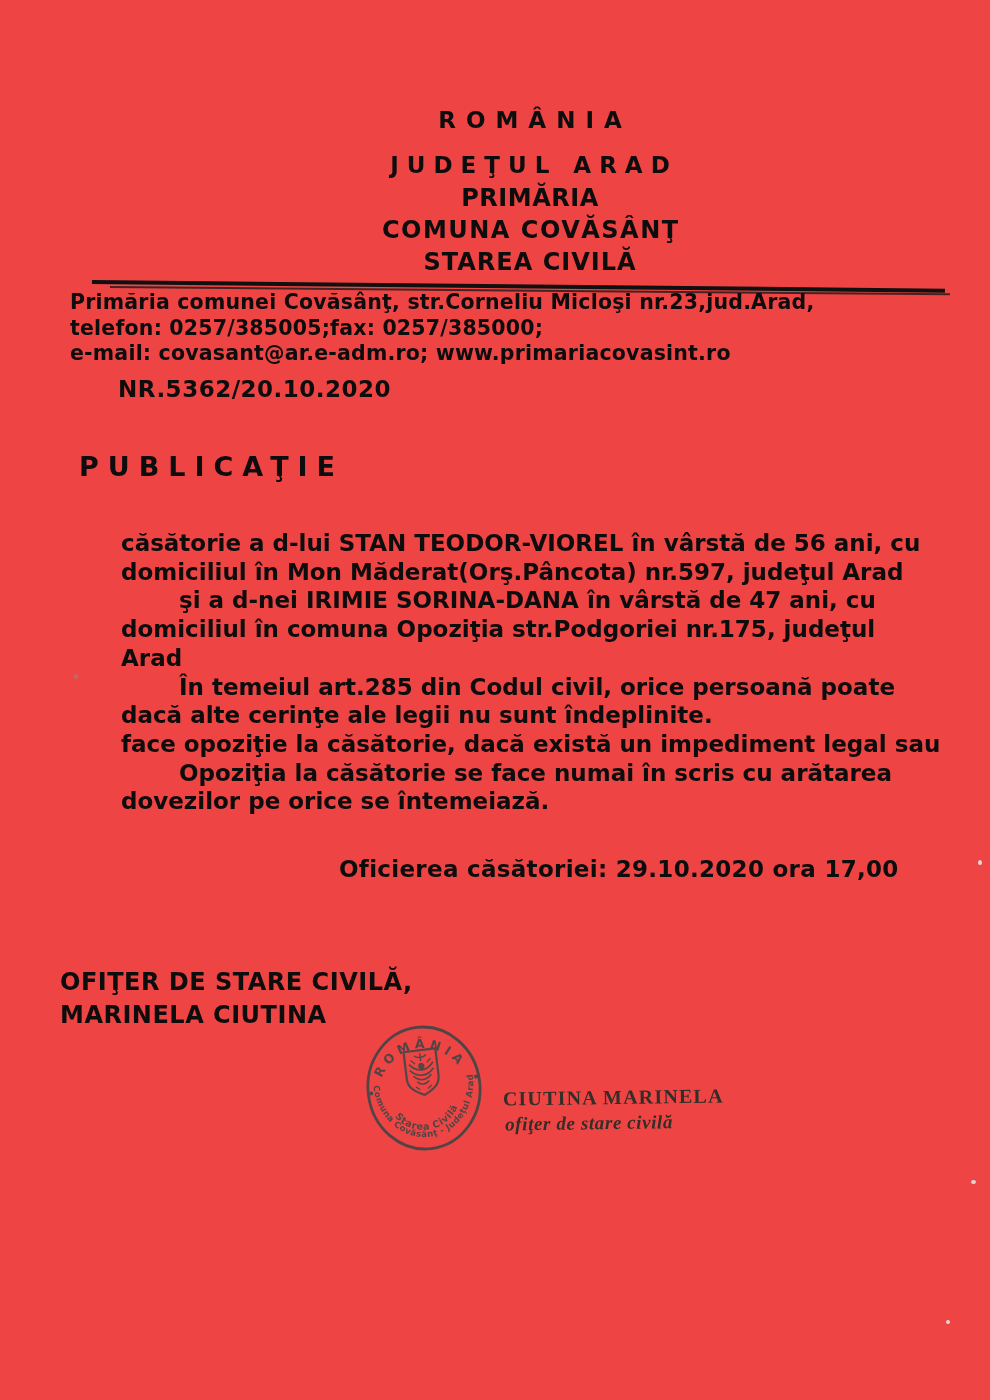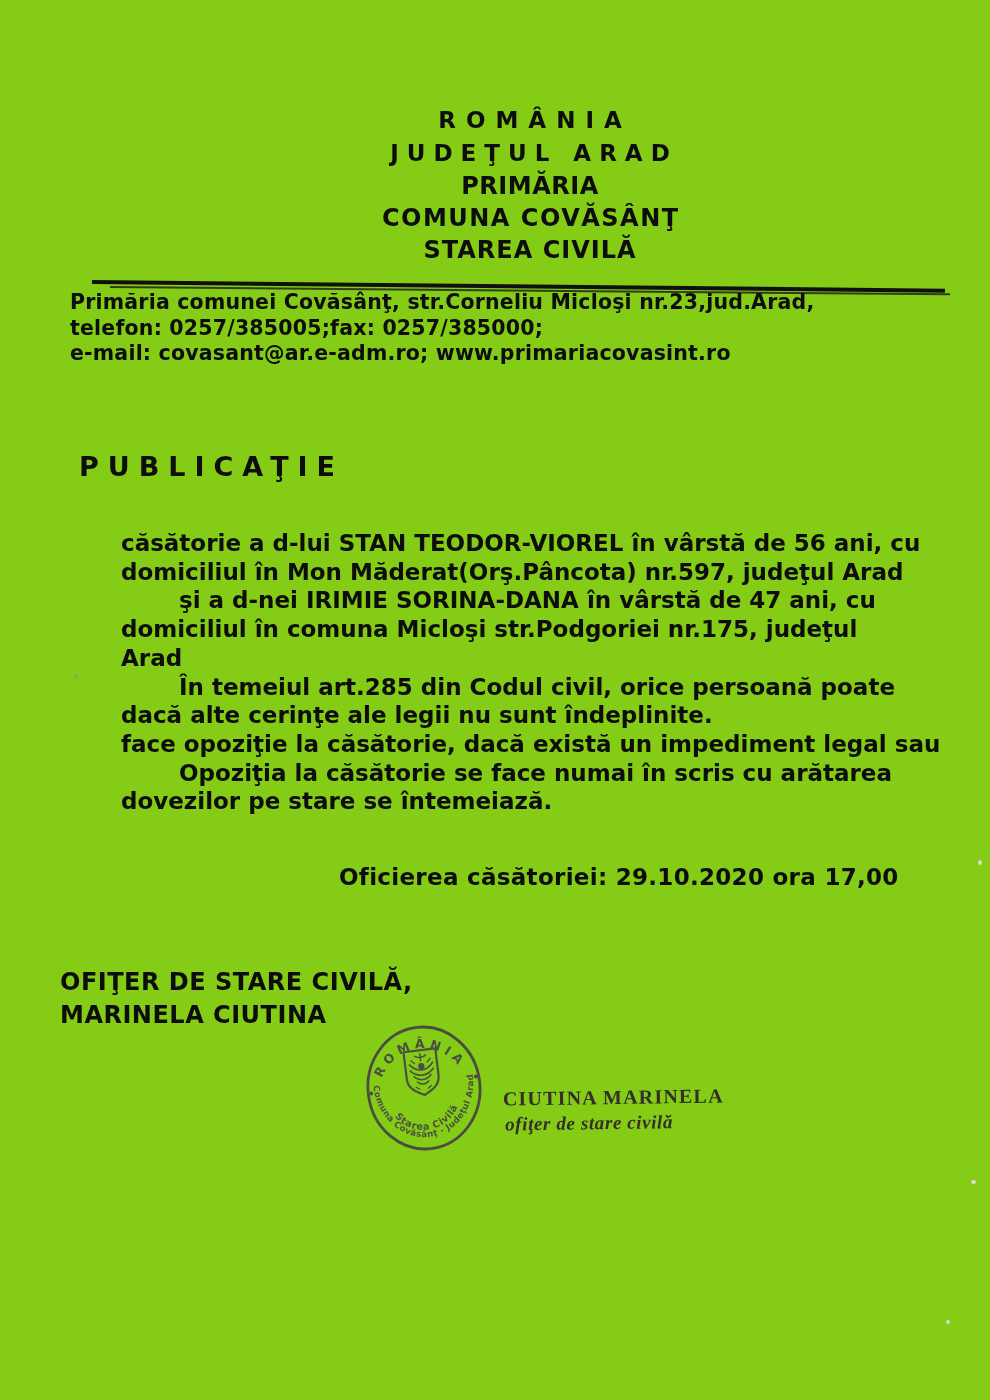--- a/index.html
+++ b/index.html
@@ -1,32 +1,32 @@
 <!DOCTYPE html>
 <html><head>
 <meta charset="utf-8">
 <style>
   html,body{margin:0;padding:0;background:#e8e8e8;}
   .page{
     position:relative;
     width:990px;height:1400px;
-    background:#84cc16;
+    background:#ef4444;
     overflow:hidden;
     font-family:"DejaVu Sans", sans-serif;
     color:#0d0d0d;
     font-weight:700;
   }
   
   .header-block{
     position:absolute;top:104px;left:70px;width:920px;
     text-align:center;
   }
   .hl{white-space:pre;}
   .hl1{font-size:23px;line-height:33px;letter-spacing:10px;text-indent:10px;}
-  .hl2{font-size:23px;line-height:33px;letter-spacing:8px;text-indent:8px;}
+  .hl2{font-size:23px;line-height:33px;letter-spacing:8px;text-indent:8px;margin-top:12px;}
   .hl3{font-size:24px;line-height:32px;letter-spacing:1.5px;text-indent:1.5px;}
   .hl4{font-size:24px;line-height:32px;letter-spacing:0.5px;}
   .hl5{font-size:24px;line-height:32px;letter-spacing:1px;}
   
   .divider-a{
     position:absolute;left:92px;top:280px;width:853px;height:4px;
     background:#101010;transform:rotate(0.58deg);transform-origin:left center;
   }
   .divider-b{
     position:absolute;left:110px;top:286px;width:840px;height:2px;
@@ -48,21 +48,21 @@
   }
   
   .body-block{
     position:absolute;left:121px;top:529px;width:812px;
     font-size:23px;line-height:28.7px;
   }
   .line{white-space:pre;}
   .indent{padding-left:58px;}
   
   .ceremony-line{
-    position:absolute;left:339px;top:856px;font-size:23px;letter-spacing:0.3px;margin-top:8px;
+    position:absolute;left:339px;top:856px;font-size:23px;letter-spacing:0.3px;
   }
   
   .officer-block{
     position:absolute;top:966px;left:60px;width:920px;
     font-size:24px;line-height:33px;letter-spacing:0.5px;
   }
   
   .seal{
     position:absolute;left:362px;top:1023px;width:124px;height:130px;
     transform:rotate(-7deg);opacity:0.93;
@@ -105,34 +105,35 @@
 
   <div class="divider-a"></div>
   <div class="divider-b"></div>
 
   <div class="contact-block">
     <div>Primăria comunei Covăsânţ, str.Corneliu Micloşi nr.23,jud.Arad,</div>
     <div>telefon: 0257/385005;fax: 0257/385000;</div>
     <div>e-mail: covasant@ar.e-adm.ro; www.primariacovasint.ro</div>
   </div>
 
+  <div class="reg-number">NR.5362/20.10.2020</div>
 
   <div class="doc-title">PUBLICAŢIE</div>
 
   <div class="body-block">
     <div class="line">căsătorie a d-lui STAN TEODOR-VIOREL în vârstă de 56 ani, cu</div>
     <div class="line">domiciliul în Mon Măderat(Orş.Pâncota) nr.597, judeţul Arad</div>
     <div class="line indent">şi a d-nei IRIMIE SORINA-DANA în vârstă de 47 ani, cu</div>
-    <div class="line">domiciliul în comuna Micloşi str.Podgoriei nr.175, judeţul</div>
+    <div class="line">domiciliul în comuna Opoziţia str.Podgoriei nr.175, judeţul</div>
     <div class="line">Arad</div>
     <div class="line indent">În temeiul art.285 din Codul civil, orice persoană poate</div>
     <div class="line">dacă alte cerinţe ale legii nu sunt îndeplinite.</div>
     <div class="line">face opoziţie la căsătorie, dacă există un impediment legal sau</div>
     <div class="line indent">Opoziţia la căsătorie se face numai în scris cu arătarea</div>
-    <div class="line">dovezilor pe stare se întemeiază.</div>
+    <div class="line">dovezilor pe orice se întemeiază.</div>
   </div>
 
   <div class="ceremony-line">Oficierea căsătoriei: 29.10.2020 ora 17,00</div>
 
   <div class="officer-block">
     <div>OFIŢER DE STARE CIVILĂ,</div>
     <div>MARINELA CIUTINA</div>
   </div>
 
   <svg class="seal" viewBox="0 0 124 130">

